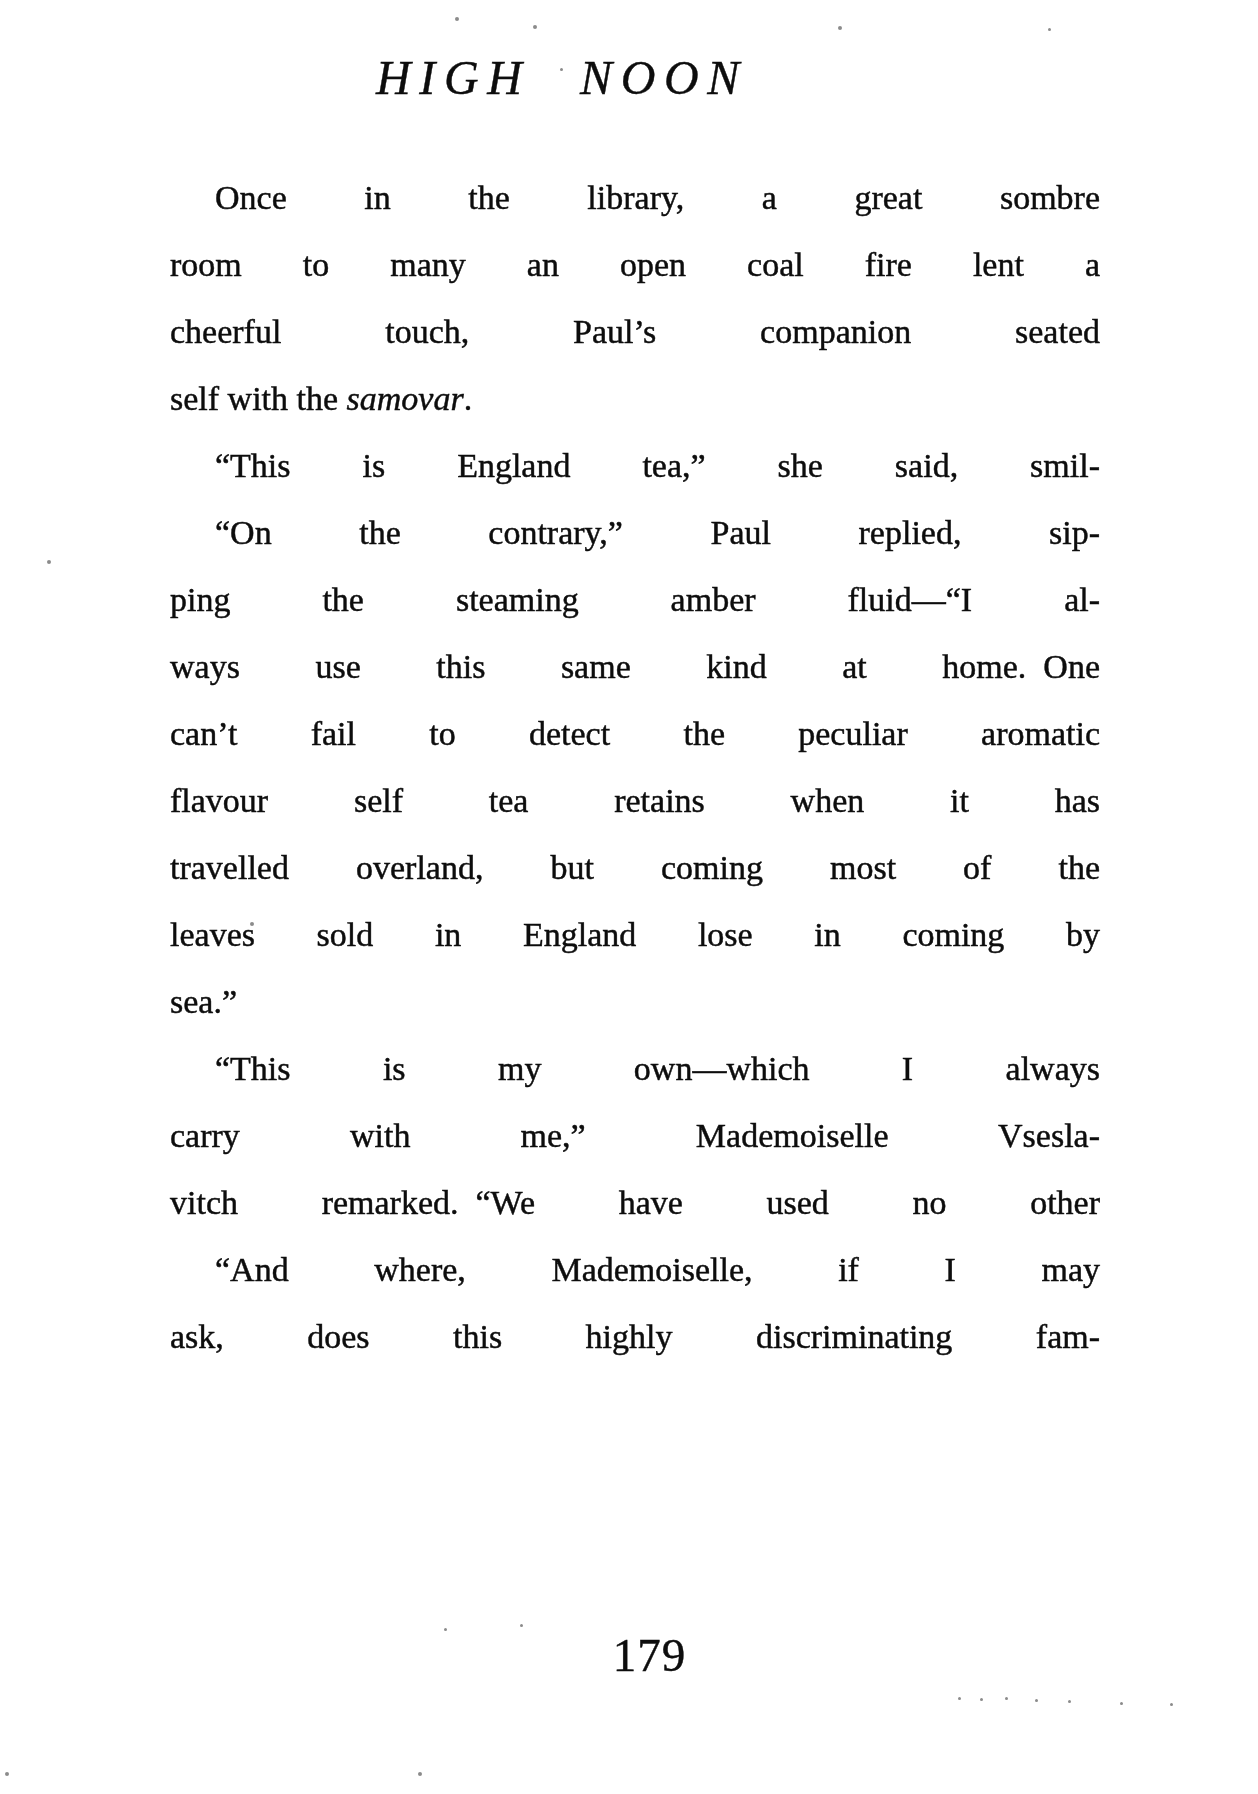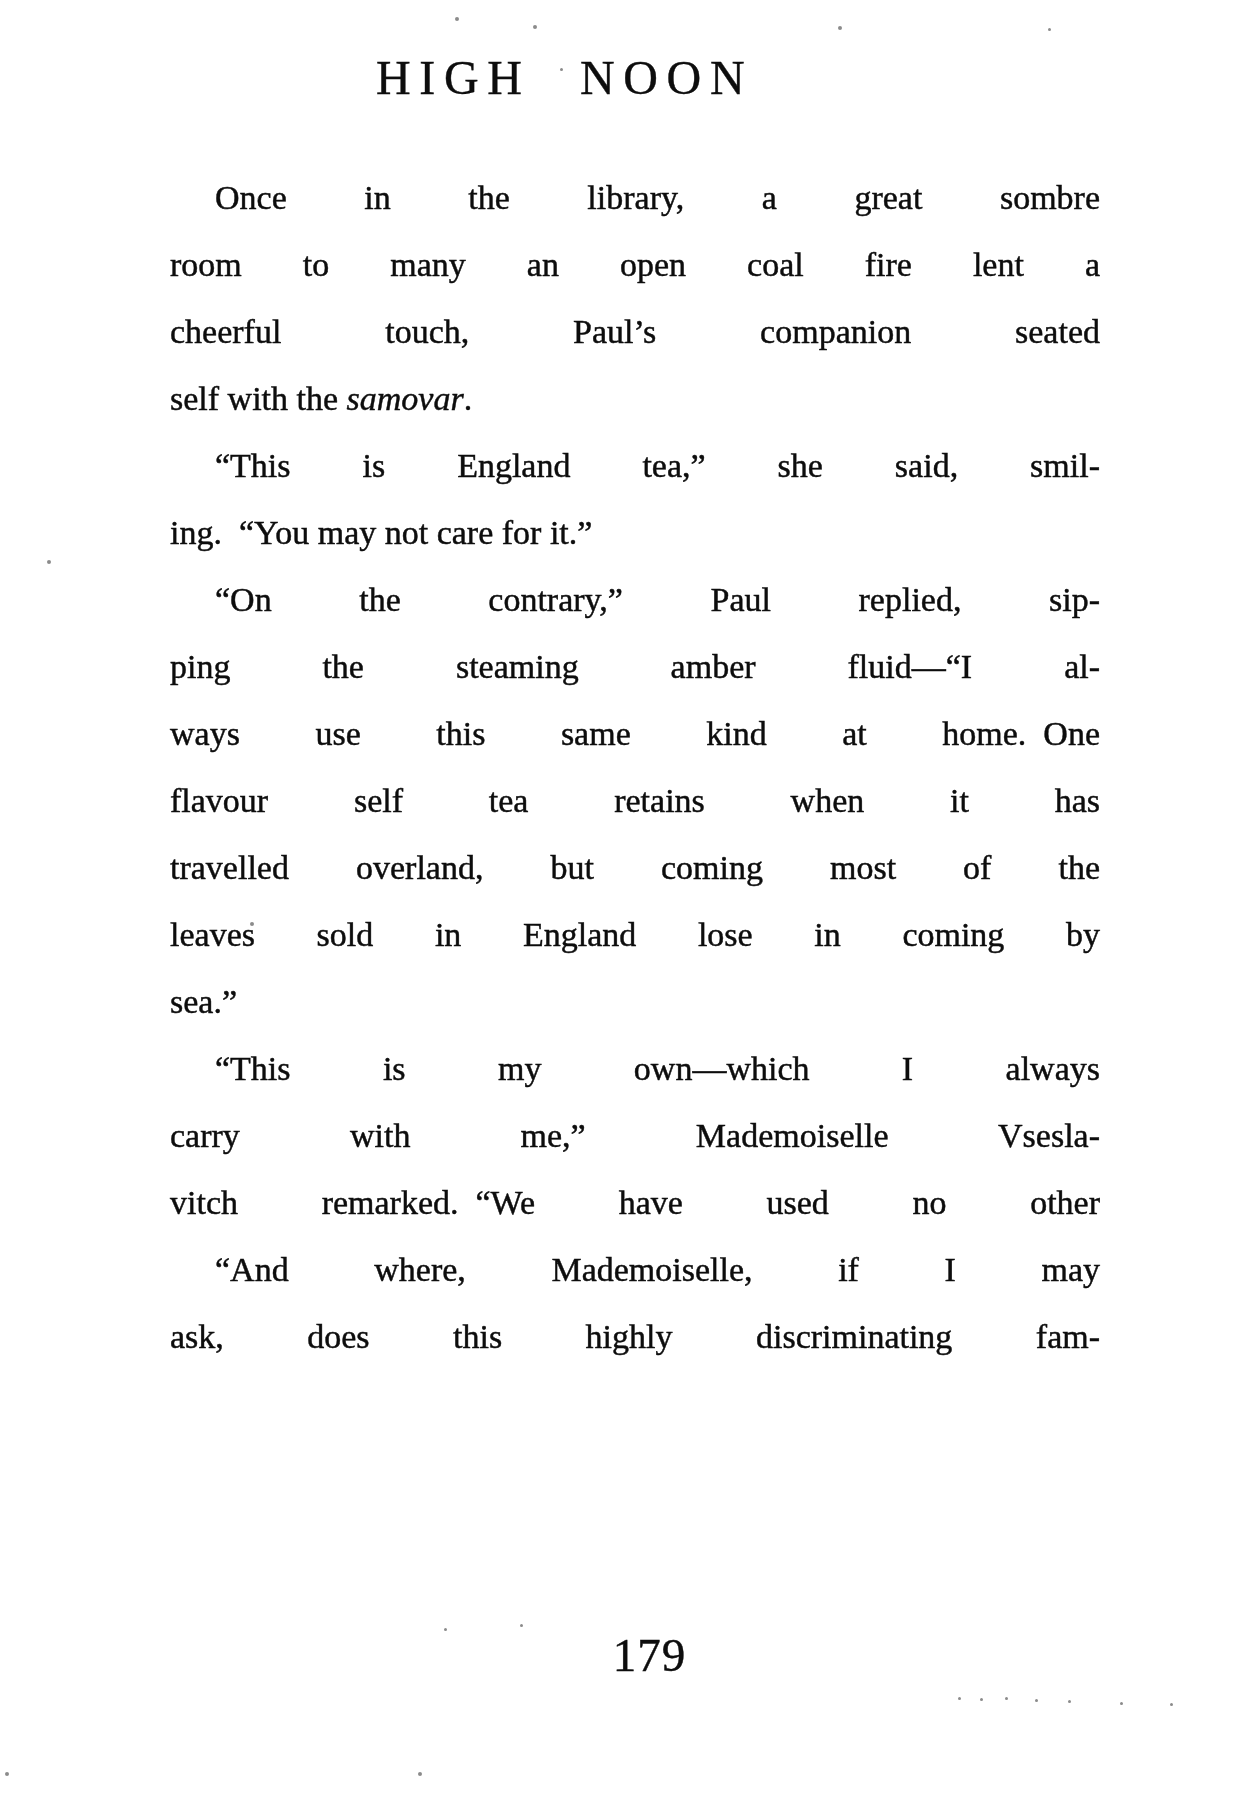--- a/index.html
+++ b/index.html
@@ -14,20 +14,21 @@
     margin: 0 auto;
     background: #ffffff;
     overflow: hidden;
     font-family: "Liberation Serif", serif;
     color: #0d0d0d;
   }
   .running-head {
     position: absolute;
     left: 376px;
     top: 50px;
+    font-style: italic;
     font-size: 48px;
     letter-spacing: 0.18em;
     word-spacing: 0.6em;
     white-space: nowrap;
     -webkit-text-stroke: 0.4px #0d0d0d;
   }
   .text-block {
     position: absolute;
     left: 170px;
     top: 164px;
@@ -74,24 +75,24 @@
 
 <div class="page">
   <div class="running-head">HIGH NOON</div>
 
   <div class="text-block" id="text-block">
       <div class="line indent justify"><span>Once in the library, a great sombre</span></div>
       <div class="line justify"><span>room to many an open coal fire lent a</span></div>
       <div class="line justify"><span>cheerful touch, Paul’s companion seated</span></div>
       <div class="line"><span>self with the </span><span class="italic">samovar</span><span>.</span></div>
       <div class="line indent justify"><span>“This is England tea,” she said, smil-</span></div>
-      <div class="line"><span>ing. “You may not care for it.”</span></div>
       <div class="line indent justify"><span>“On the contrary,” Paul replied, sip-</span></div>
       <div class="line justify"><span>ping the steaming amber fluid—“I al-</span></div>
       <div class="line justify"><span>ways use this same kind at home. One</span></div>
+      <div class="line justify"><span>can’t fail to detect the peculiar aromatic</span></div>
       <div class="line justify"><span>flavour self tea retains when it has</span></div>
       <div class="line justify"><span>travelled overland, but coming most of the</span></div>
       <div class="line justify"><span>leaves sold in England lose in coming by</span></div>
       <div class="line"><span>sea.”</span></div>
       <div class="line indent justify"><span>“This is my own—which I always</span></div>
       <div class="line justify"><span>carry with me,” Mademoiselle Vsesla-</span></div>
       <div class="line justify"><span>vitch remarked. “We have used no other</span></div>
       <div class="line indent justify"><span>“And where, Mademoiselle, if I may</span></div>
       <div class="line justify"><span>ask, does this highly discriminating fam-</span></div>
     </div>

